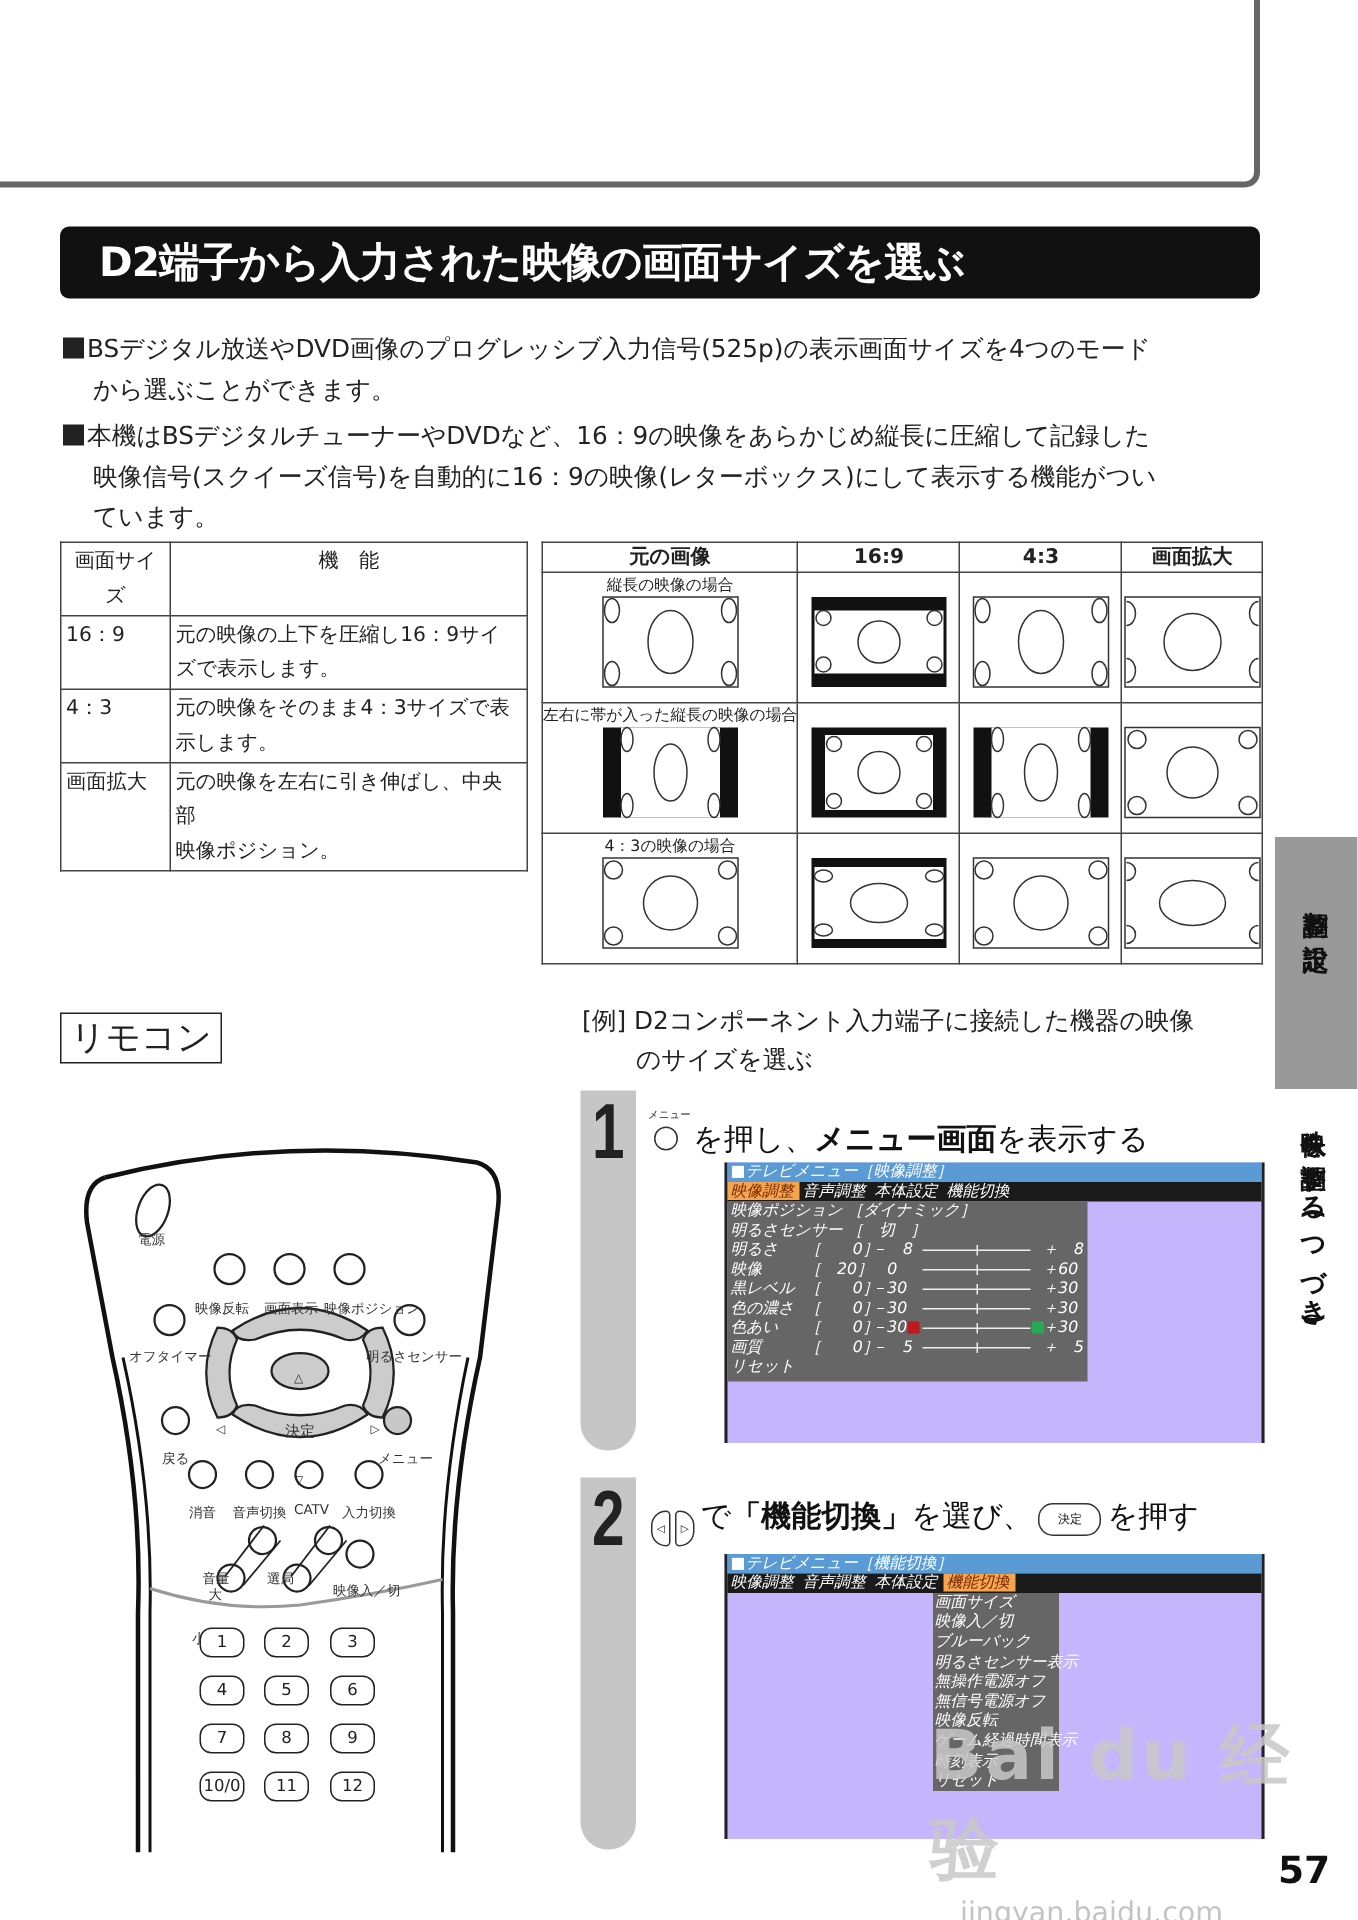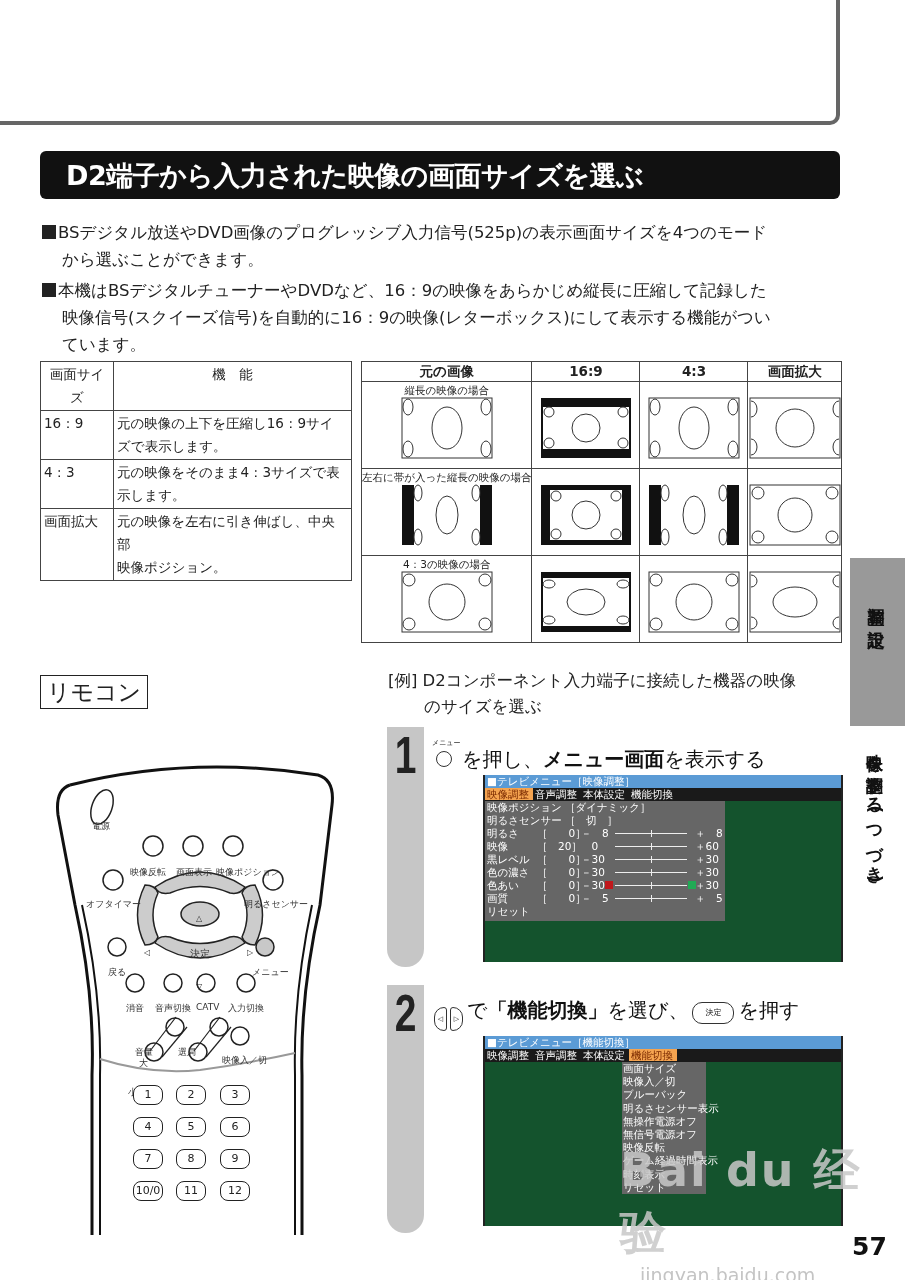--- a/index.html
+++ b/index.html
@@ -42,21 +42,21 @@
   
   .example { left: 388px; top: 668px; font-size: 16.5px; line-height: 26px; width: 460px; }
   .example .l2 { padding-left: 36px; display: block; }
   .step-bar { left: 387px; width: 37px; background: #c6c6c6; border-radius: 0 0 18px 18px; }
   .step-num { font-size: 52px; font-weight: bold; color: #222; line-height: 56px; text-align: center;
               font-family: "Liberation Sans Narrow", "Liberation Sans", sans-serif; transform: scaleX(0.75); }
   .step-title { font-size: 20px; line-height: 26px; color: #111; white-space: nowrap; }
   .step-title b { font-weight: bold; }
 
   
-  .tvmenu { background: #14532d; border-left: 2px solid #222; border-right: 2px solid #222; font-size: 10.5px; color: #fff; }
+  .tvmenu { background: #c4b5fd; border-left: 2px solid #222; border-right: 2px solid #222; font-size: 10.5px; color: #fff; font-style: italic; }
   .tv-title { background: #5b9bd5; height: 13px; line-height: 13px; padding-left: 2px; white-space: nowrap; }
   .tv-tabs { background: #1a1a1a; height: 13px; line-height: 13px; white-space: nowrap; }
   .tv-tabs span { padding: 0 4px 0 2px; }
   .tv-tabs span.act { background: #f5a450; color: #7a2a00; }
   .tv-body { background: #666; }
   .tv-row { height: 13px; line-height: 13px; white-space: nowrap; position: relative; padding-left: 2px; }
   .tv-row .c { position: absolute; }
   .slider { position: absolute; left: 130px; width: 72px; top: 6px; height: 1px; background: #eee; }
   .slider::after { content: ""; position: absolute; left: 36px; top: -3px; width: 1px; height: 7px; background: #eee; }
   .sq-red { position: absolute; left: 120px; top: 2px; width: 8px; height: 8px; background: #c0181c; }

